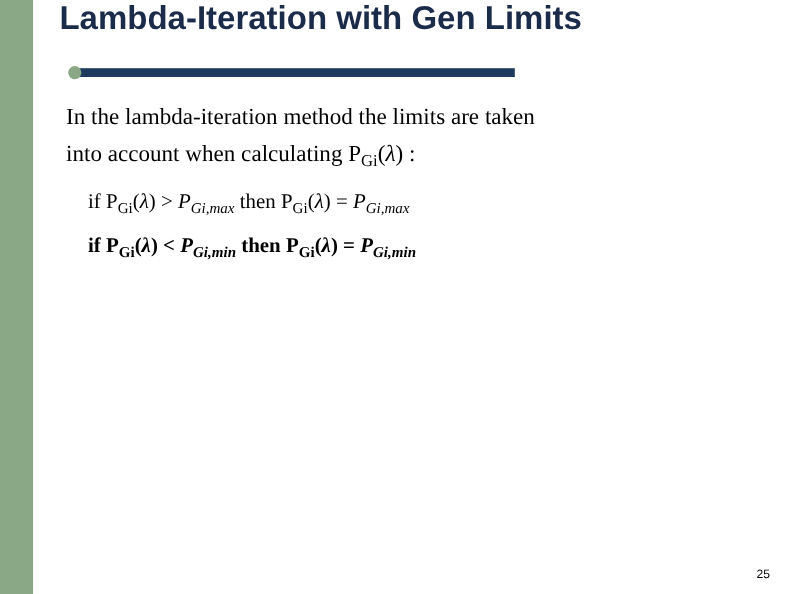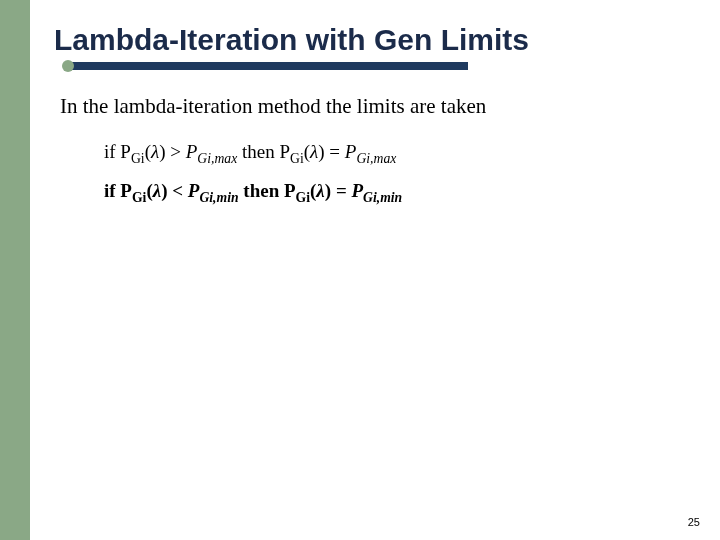--- a/index.html
+++ b/index.html
@@ -16,21 +16,21 @@
     position: absolute;
     left: 0;
     top: 0;
     width: 30px;
     height: 540px;
     background: #8aa886;
   }
   .title {
     position: absolute;
     left: 54px;
-    top: 23px;
+    top: 0;
     right: 20px;
     font-size: 30px;
     font-weight: bold;
     color: #1b2b4a;
   }
   .title-rule-wrap {
     position: absolute;
     left: 68px;
     top: 58px;
     width: 400px;
@@ -58,21 +58,21 @@
     left: 60px;
     top: 90px;
     right: 40px;
     font-family: "Times New Roman", Times, serif;
     font-size: 21px;
     color: #000;
     line-height: 1.55;
   }
   .math-line {
     margin-top: 14px;
-    margin-left: 44px;
+    margin-left: 20px;
     font-size: 19px;
     white-space: nowrap;
   }
   .math-line + .math-line {
     margin-top: 10px;
     font-weight: bold;
   }
   .sub {
     font-size: 0.72em;
     vertical-align: sub;
@@ -95,20 +95,23 @@
 
 <div class="title">Lambda-Iteration with Gen Limits</div>
 
 <div class="title-rule-wrap">
   <div class="title-rule"></div>
   <div class="title-dot"></div>
 </div>
 
 <div class="body">
   <div>In the lambda-iteration method the limits are taken</div>
+  <div>
+    <span>into account when calculating </span><span><span>P</span><span class="sub">Gi</span><span>(</span><span class="it">λ</span><span>)</span></span><span> :</span>
+  </div>
 
   <div class="math-line">
     <span>if </span><span>P</span><span class="sub">Gi</span><span>(</span><span class="it">λ</span><span>)</span><span> &gt; </span><span class="it">P</span><span class="sub it">Gi,max</span><span> then </span><span>P</span><span class="sub">Gi</span><span>(</span><span class="it">λ</span><span>)</span><span> = </span><span class="it">P</span><span class="sub it">Gi,max</span>
   </div>
 
   <div class="math-line">
     <span>if </span><span>P</span><span class="sub">Gi</span><span>(</span><span class="it">λ</span><span>)</span><span> &lt; </span><span class="it">P</span><span class="sub it">Gi,min</span><span> then </span><span>P</span><span class="sub">Gi</span><span>(</span><span class="it">λ</span><span>)</span><span> = </span><span class="it">P</span><span class="sub it">Gi,min</span>
   </div>
 </div>
 

